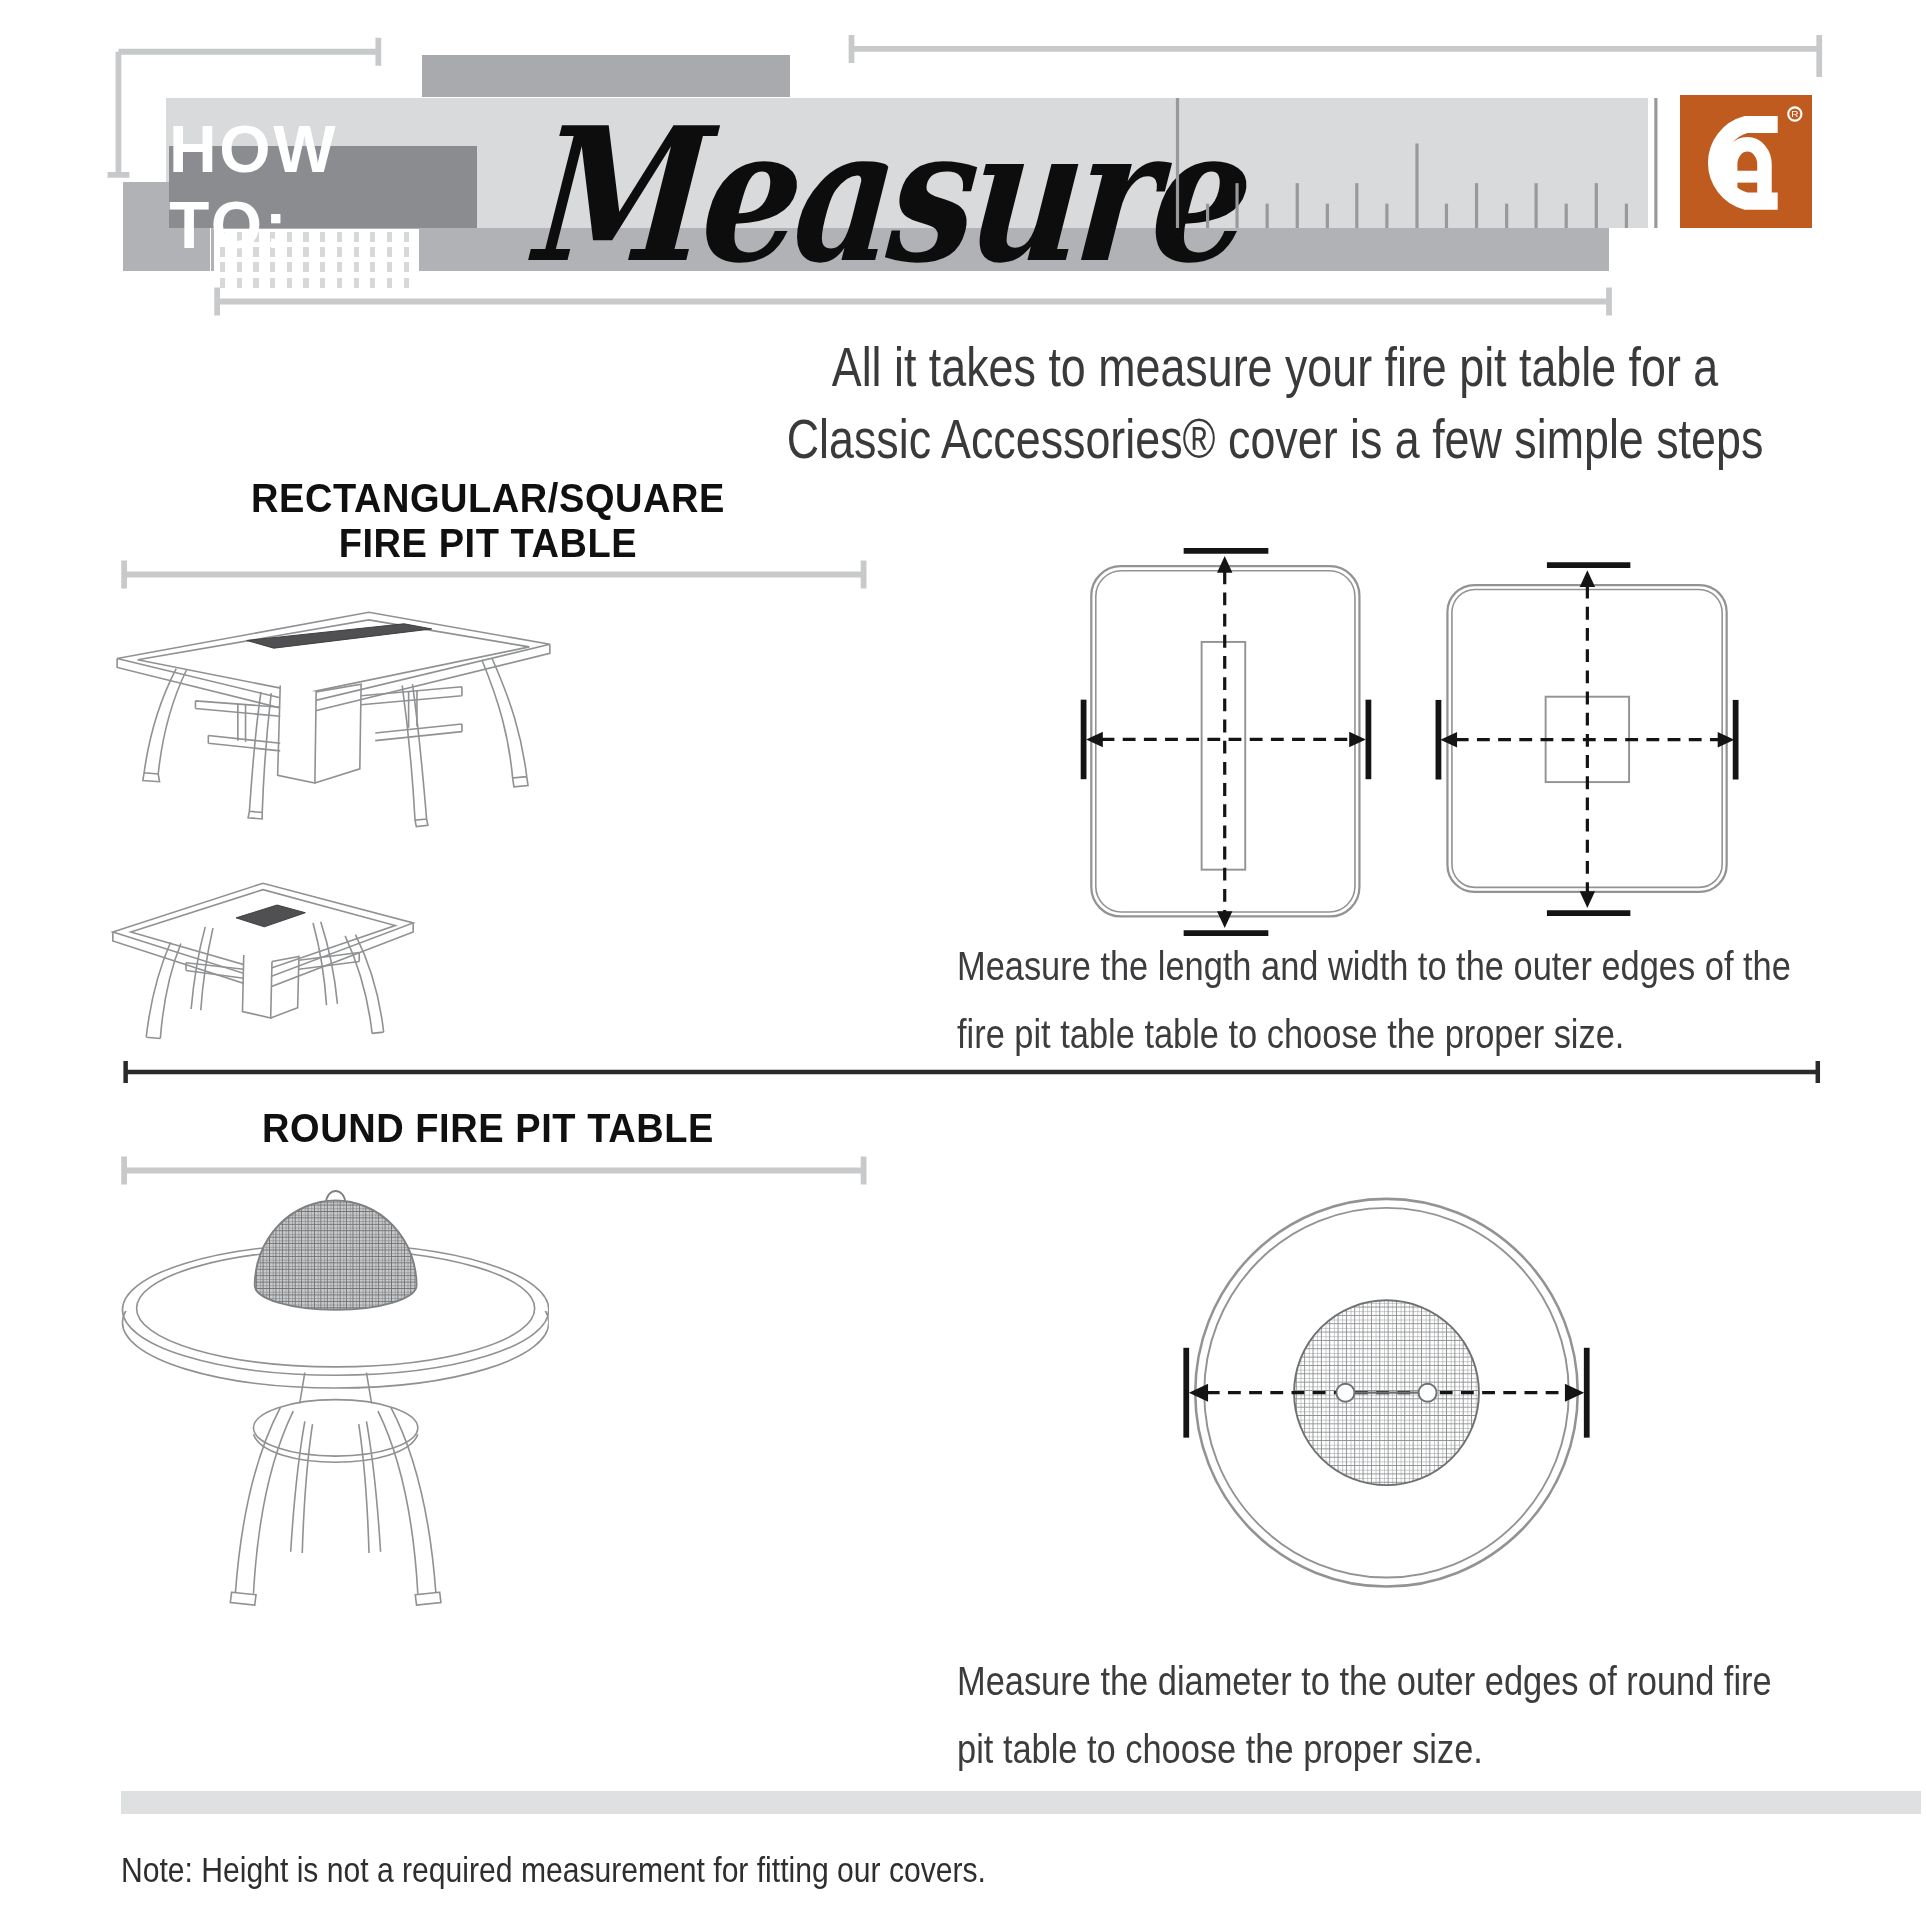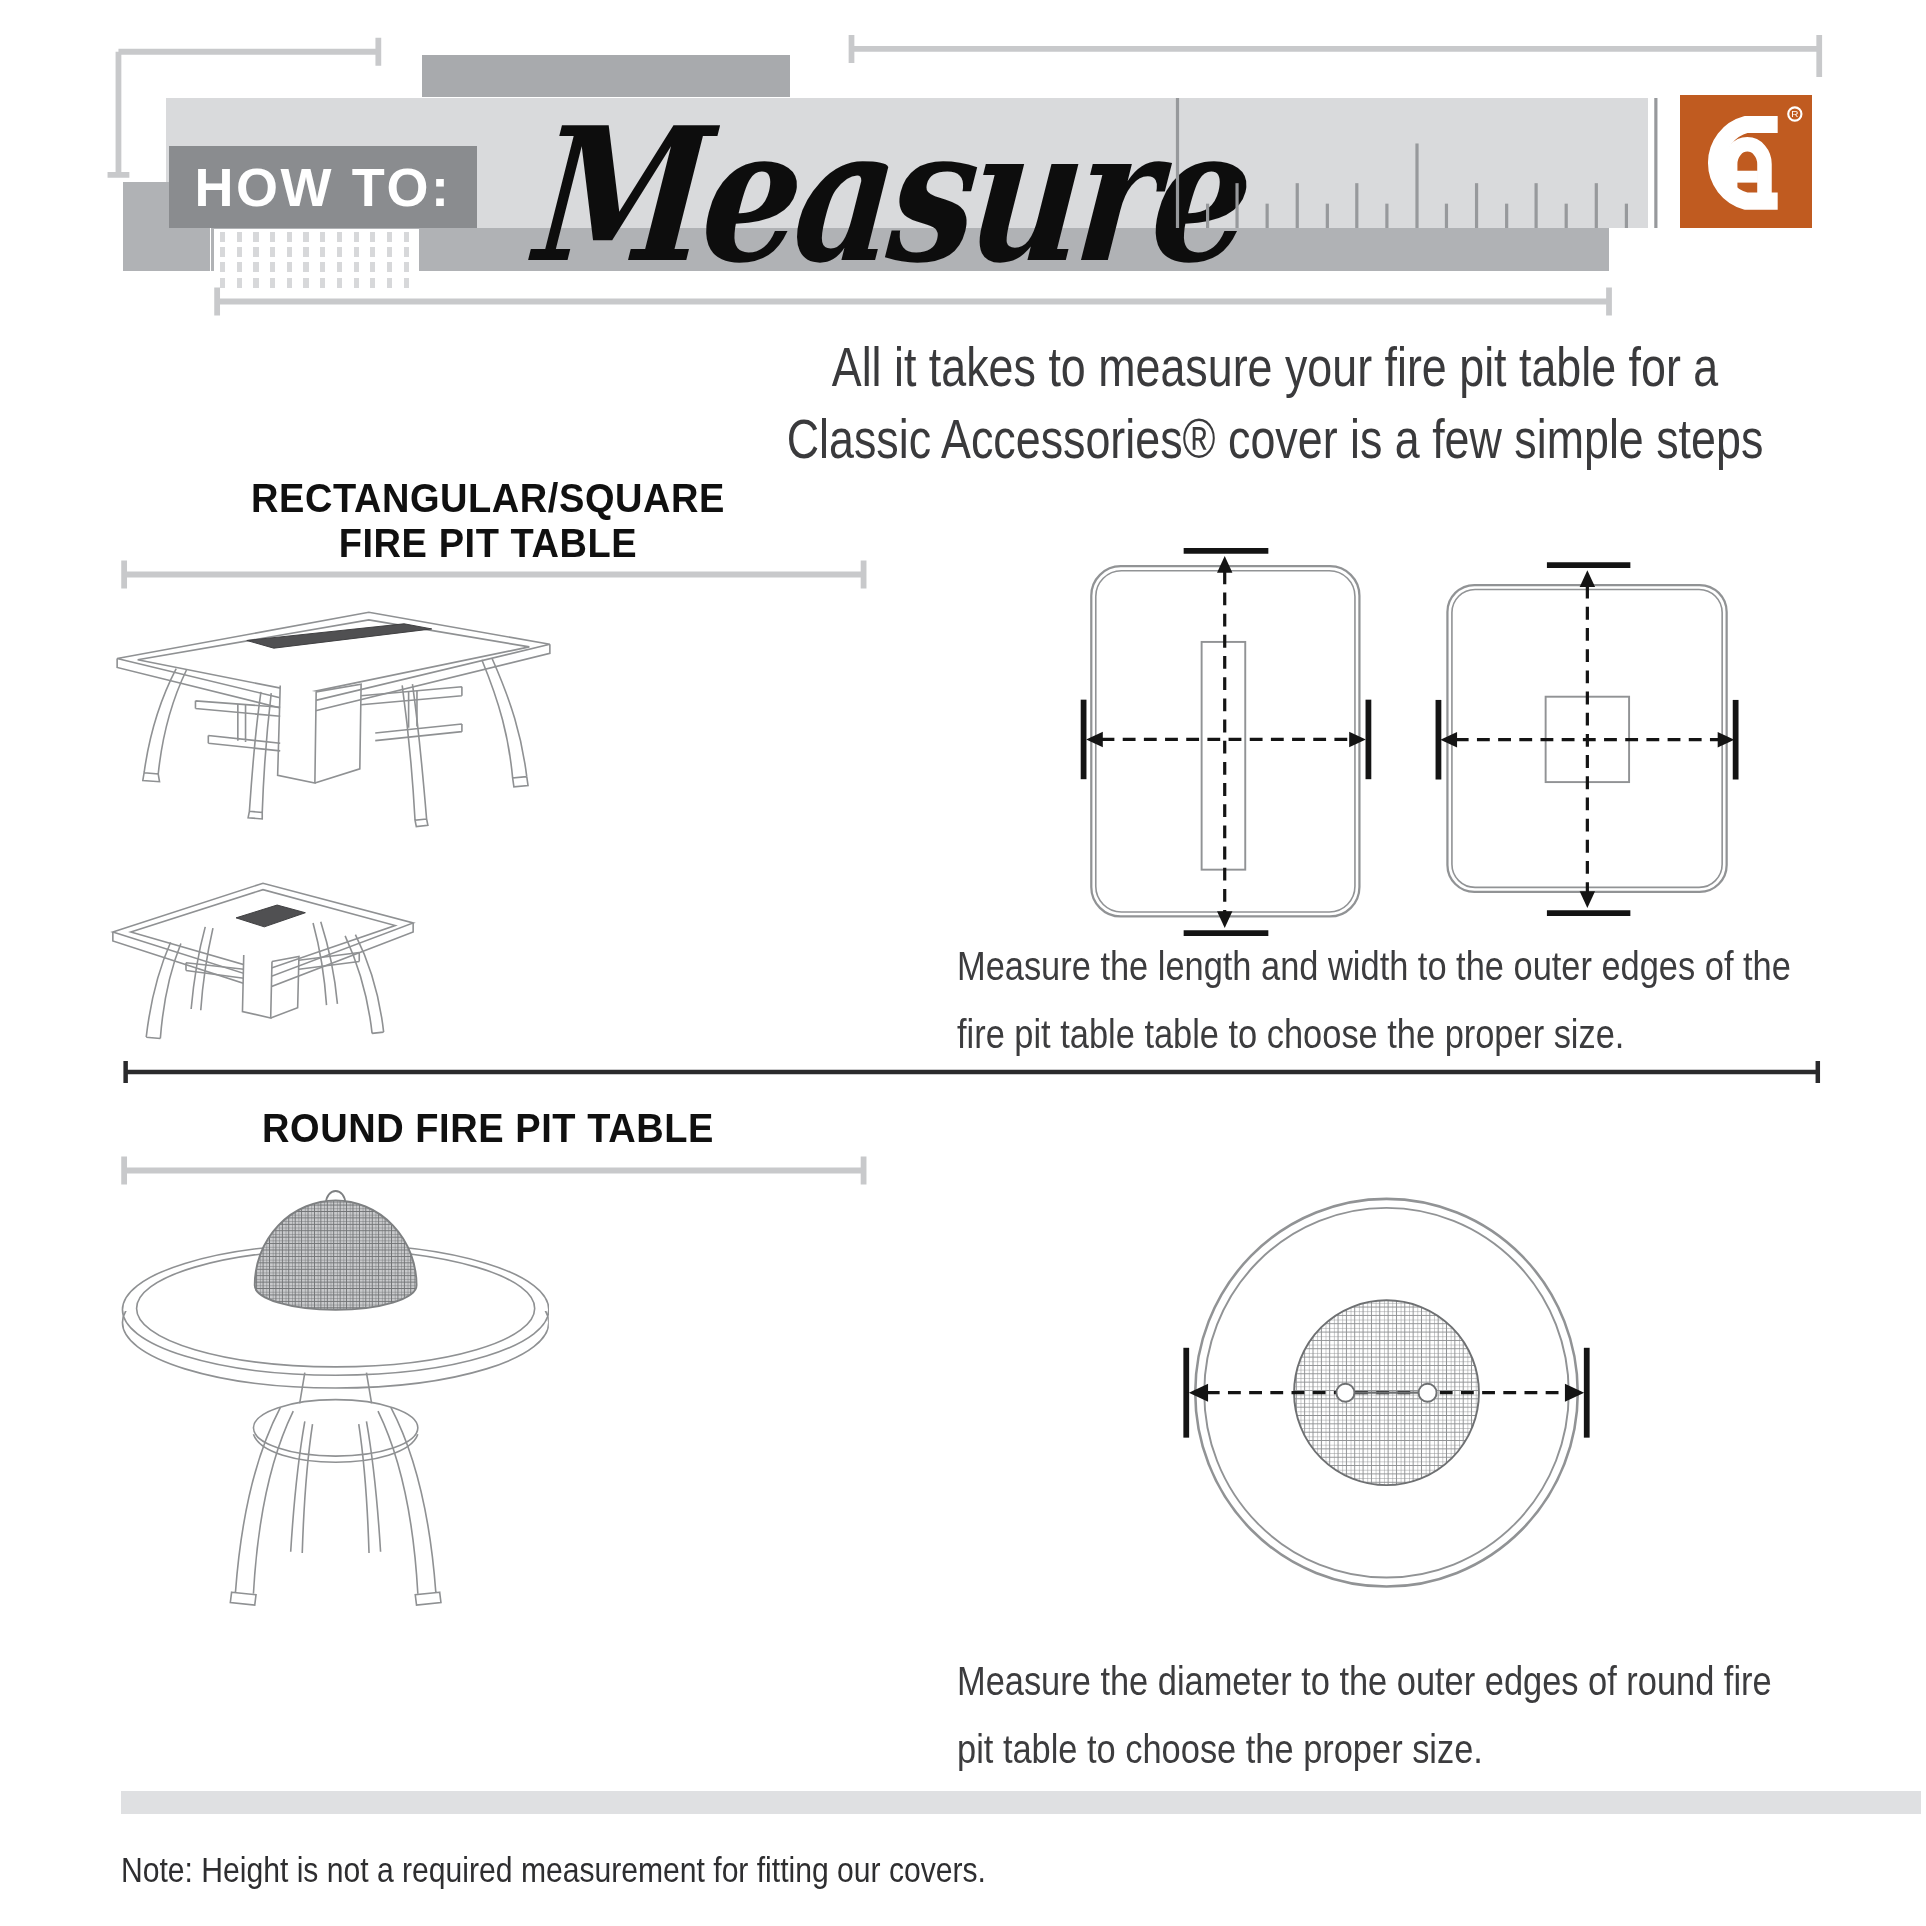--- a/index.html
+++ b/index.html
@@ -5,21 +5,21 @@
   html,body{margin:0;padding:0;background:#ffffff;}
   #page{position:relative;width:1926px;height:1926px;background:#ffffff;overflow:hidden;
         font-family:"Liberation Sans",sans-serif;color:#1a1a1a;}
   .abs{position:absolute;}
   .block{position:absolute;}
   
   .band-light{background:#d9dadc;}
   .band-med{background:#b0b2b5;}
   .rect-med{background:#a8aaad;}
   .howto-box{background:#8a8c8f;display:flex;align-items:center;justify-content:center;}
-  .howto-text{color:#ffffff;font-weight:bold;font-size:54px;letter-spacing:2.6px;}
+  .howto-text{color:#ffffff;font-weight:bold;font-size:66px;letter-spacing:2.6px;}
   .script-title{font-family:"DejaVu Serif",serif;font-style:italic;font-weight:bold;
       font-size:185px;line-height:.95;letter-spacing:-7.7px;color:#0d0d0d;
       transform:scaleX(.84) skewX(-6deg);transform-origin:left top;white-space:nowrap;}
   .tex-row{position:absolute;left:6.4px;width:193px;height:10.3px;
       background:repeating-linear-gradient(90deg,#d7d8da 0 5.1px,#ffffff 5.1px 16.7px);}
   
   .intro{font-size:56px;line-height:1.28;color:#3a3a3c;text-align:center;
       transform:scaleX(.8);transform-origin:50% 0;font-weight:300;}
   .sec-heading{font-size:40px;font-weight:bold;color:#101010;text-align:center;line-height:1.12;
       transform:scaleX(.95);transform-origin:50% 0;letter-spacing:0.6px;}

